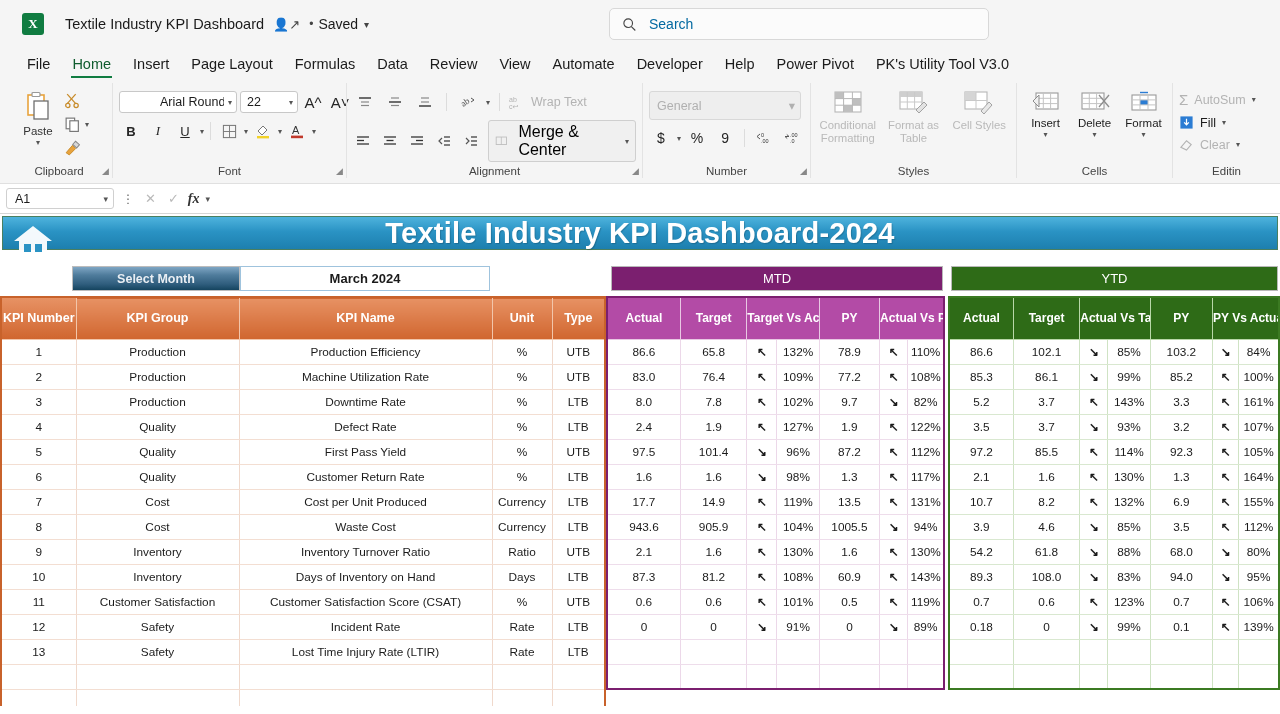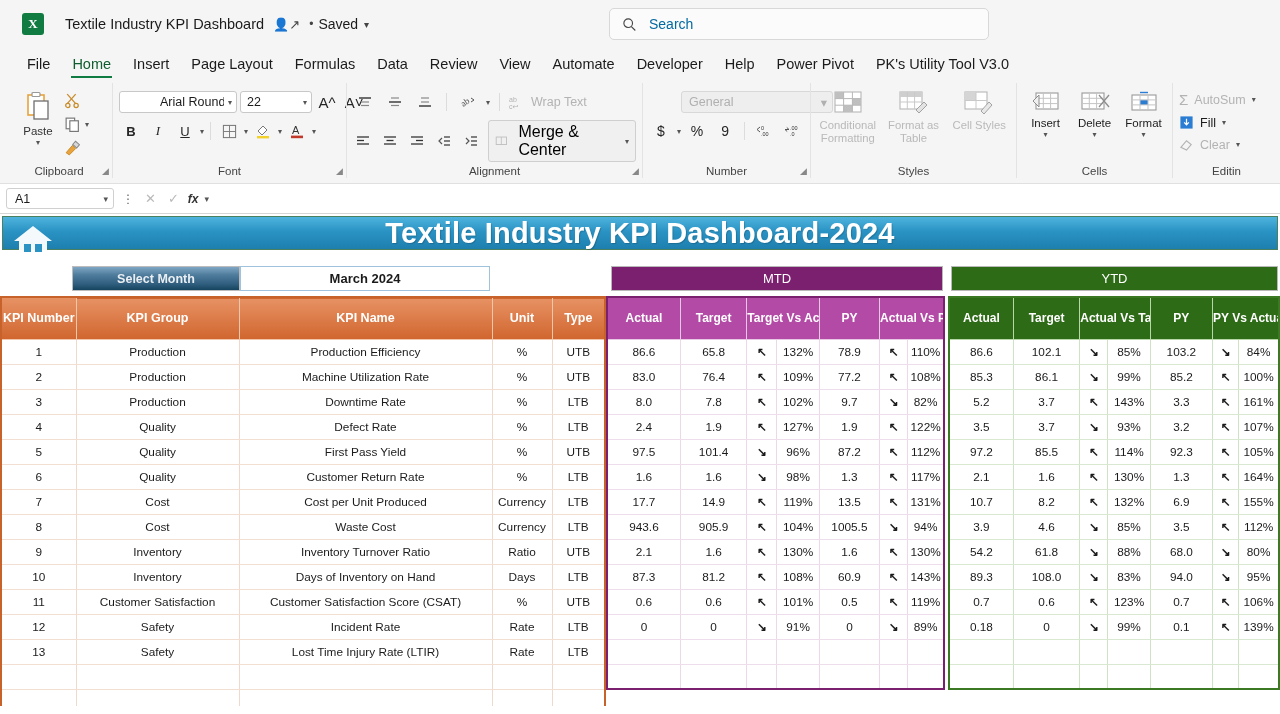--- a/index.html
+++ b/index.html
@@ -138,21 +138,21 @@
     background: #fff;
     border-radius: 3px;
     display: flex; align-items: center;
     padding: 0 4px 0 6px;
     font-size: 12.5px; color: #1b1b1b;
     justify-content: space-between;
   }
   .combo .cv { overflow: hidden; white-space: nowrap; }
   .combo .cc { font-size: 8px; color: #555; margin-left: 4px; }
   .fname { width: 118px; padding-left: 40px; }
-  .fsize { width: 72px; }
+  .fsize { width: 58px; }
 
   .ibtn {
     width: 24px; height: 22px;
     display: flex; align-items: center; justify-content: center;
     font-size: 13px; color: #262626;
   }
   .tiny-caret { font-size: 8px; color: #555; }
   .vsep { width: 1px; height: 18px; background: #dcdcdc; margin: 0 3px; }
 
   .wraptext, .mergecenter {
@@ -160,27 +160,27 @@
     font-size: 12.5px; color: #b3b3b3;
   }
   .mergebox {
     border: 1px solid #cfcfcf;
     border-radius: 3px;
     padding: 2px 6px;
     display: flex; align-items: center; gap: 11px;
     background: #f0f0f0;
   }
   .numcombo {
-    width: 152px; height: 22px;
+    width: 152px; height: 29px;
     border: 1px solid #d8d8d8;
     background: #eeeeee;
     border-radius: 3px;
     display: flex; align-items: center; justify-content: space-between;
     padding: 0 5px 0 7px;
-    font-size: 12.5px; color: #b0b0b0; margin-left: 32px;
+    font-size: 12.5px; color: #b0b0b0;
   }
   .stylebtn {
     width: 62px;
     display: flex; flex-direction: column; align-items: center;
     font-size: 11.3px; color: #b9b9b9; text-align: center; line-height: 13px;
   }
   .cellbtn {
     width: 48px;
     display: flex; flex-direction: column; align-items: center;
     font-size: 11.5px; color: #1b1b1b; text-align: center;
@@ -201,21 +201,21 @@
     width: 108px; height: 21px;
     border: 1px solid #d0d0d0;
     border-radius: 3px;
     display: flex; align-items: center; justify-content: space-between;
     padding: 0 5px 0 8px;
     font-size: 12.5px; color: #1b1b1b;
     background: #fff;
   }
   .fb-dots { font-size: 12px; color: #666; padding: 0 2px; }
   .fb-ico { font-size: 13px; color: #b9b9b9; padding: 0 3px; }
-  .fb-fx { font-size: 12px; color: #333; font-style: italic; font-family: Liberation Sans, sans-serif; font-weight: bold; }
+  .fb-fx { font-size: 14px; color: #333; font-style: italic; font-family: Liberation Serif, serif; font-weight: bold; }
   .fb-input { flex: 1; height: 21px; border: none; background: #fff; }
 
   
   .sheet { position: relative; width: 1280px; height: 492px; background: #fff; overflow: hidden; }
 
   
   .banner {
     position: absolute;
     left: 2px; top: 2px;
     width: 1276px; height: 34px;

